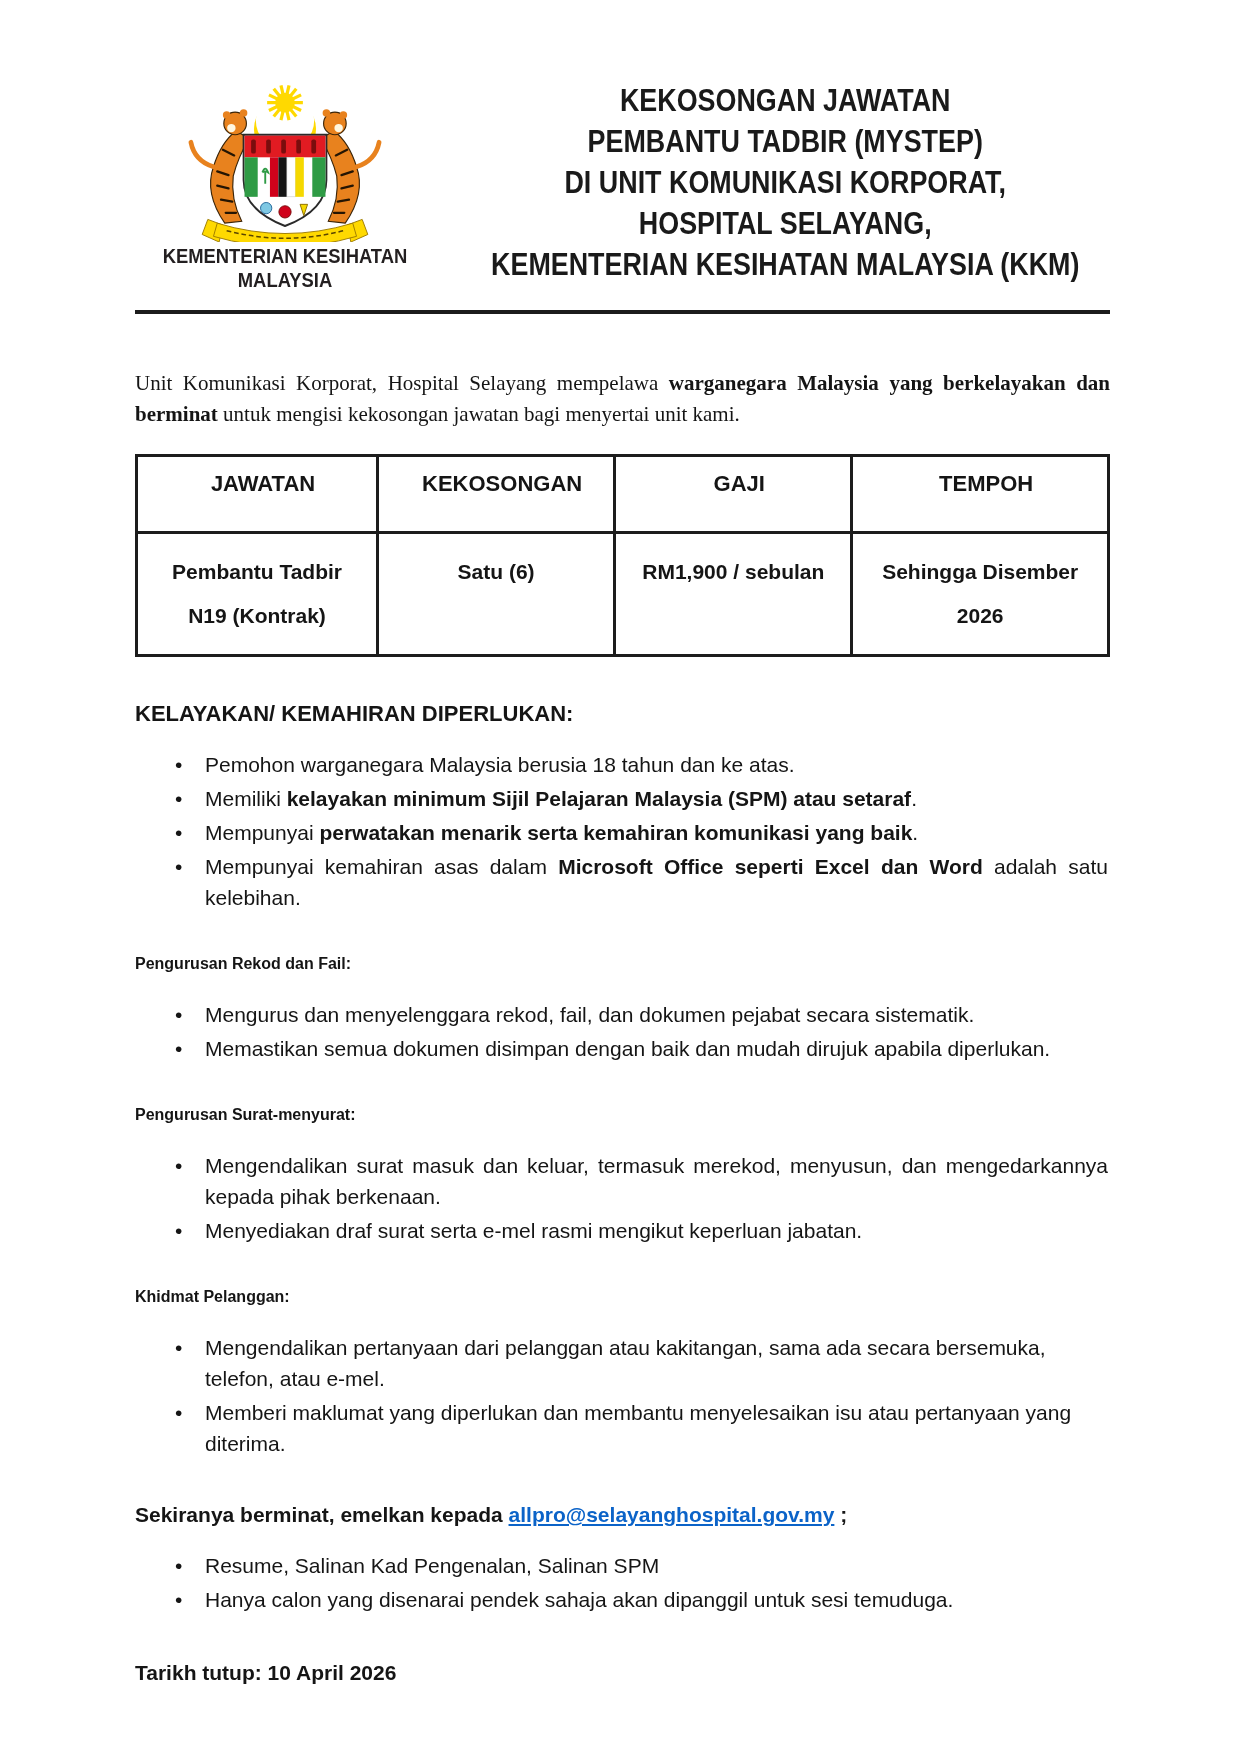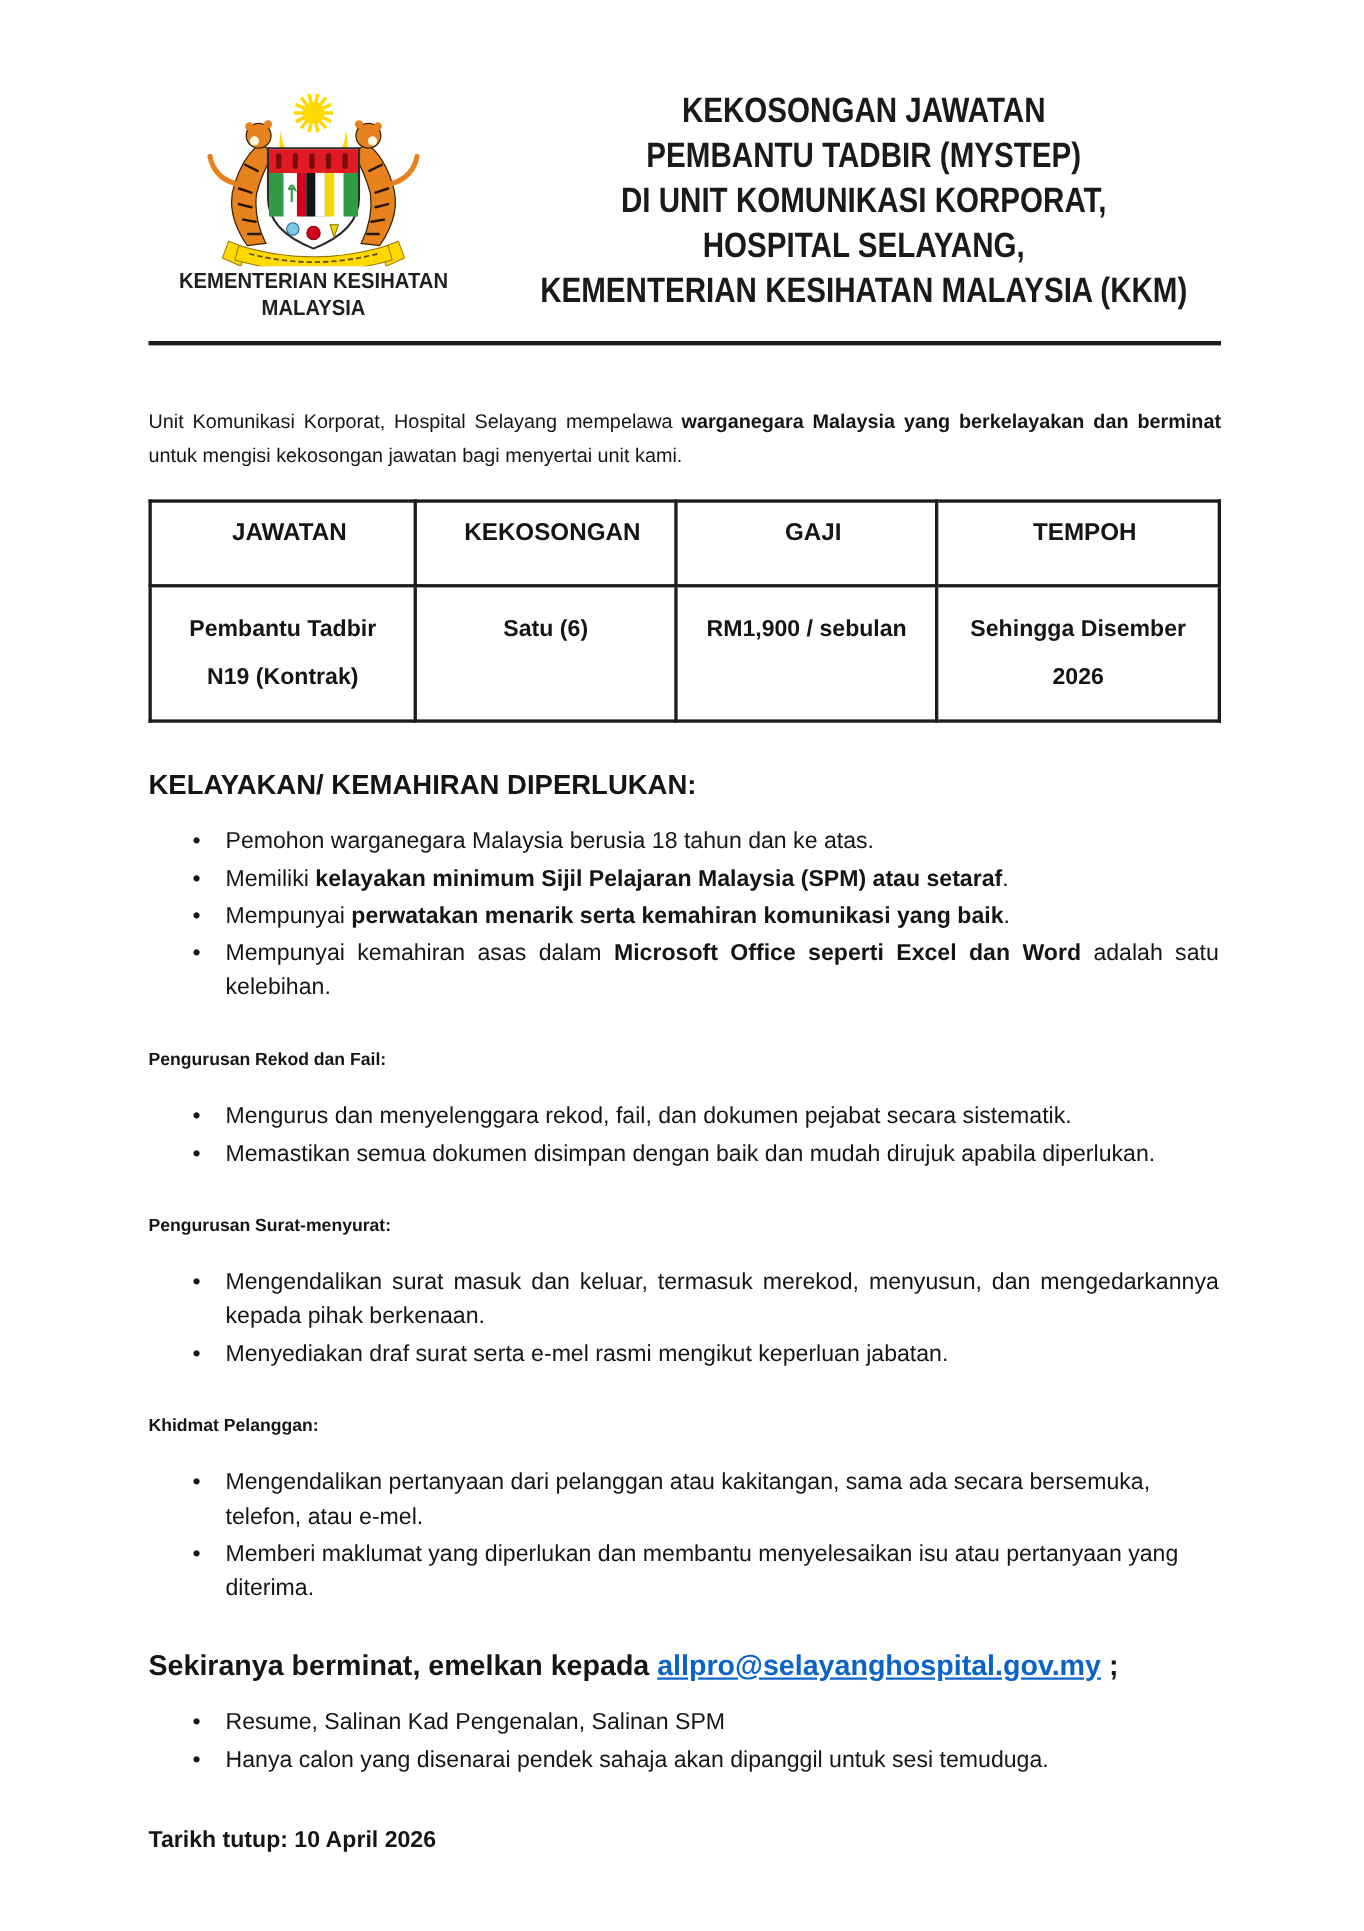--- a/index.html
+++ b/index.html
@@ -24,44 +24,44 @@
     letter-spacing:0px;white-space:nowrap;
   }
   .title-block{flex:1;text-align:center;padding-top:2px;}
   .title-line{
     font-weight:bold;font-size:32px;line-height:41px;color:#1a1a1a;
     transform:scaleX(0.84);transform-origin:50% 50%;
     white-space:nowrap;
   }
   .divider{border-bottom:4px solid #1c1c1c;margin-top:18px;}
   
-  .intro{margin-top:54px;font-size:18px;line-height:31px;text-align:justify;}
+  .intro{margin-top:54px;font-size:21px;line-height:31px;text-align:justify;font-family:Liberation Serif, serif;}
   b{font-weight:bold;}
   
   table.vacancy{
     border-collapse:collapse;width:100%;margin-top:24px;
     table-layout:fixed;
   }
   table.vacancy col.c1{width:24.8%}
   table.vacancy col.c2{width:24.4%}
   table.vacancy col.c3{width:24.4%}
   table.vacancy col.c4{width:26.4%}
   table.vacancy th,table.vacancy td{
     border:3px solid #1c1c1c;text-align:center;vertical-align:top;
   }
   table.vacancy th{
     font-size:22px;font-weight:bold;padding:14px 4px 34px 16px;
   }
   table.vacancy td{
     font-size:21px;font-weight:bold;padding:16px 6px 16px 6px;line-height:44px;
   }
   
-  .section-heading{font-size:25px;font-weight:bold;margin-top:42px;line-height:30px;}
+  .section-heading{font-size:22px;font-weight:bold;margin-top:42px;line-height:30px;}
   .sub-heading{font-size:16px;font-weight:bold;margin-top:36px;line-height:30px;}
-  .apply-line{font-size:26px;font-weight:bold;margin-top:40px;line-height:31px;}
+  .apply-line{font-size:21px;font-weight:bold;margin-top:40px;line-height:31px;}
   .closing{font-size:21px;font-weight:bold;margin-top:42px;line-height:31px;}
   .bullets{margin-top:20px;}
   .bullet-item{
     display:flex;font-size:21px;line-height:31px;margin-bottom:3px;
   }
   .bullet-marker{
     flex:0 0 30px;margin-left:40px;text-align:left;font-size:21px;
   }
   .bullet-text{flex:1;padding-right:2px;}
   .bullet-text.justify{text-align:justify;}

